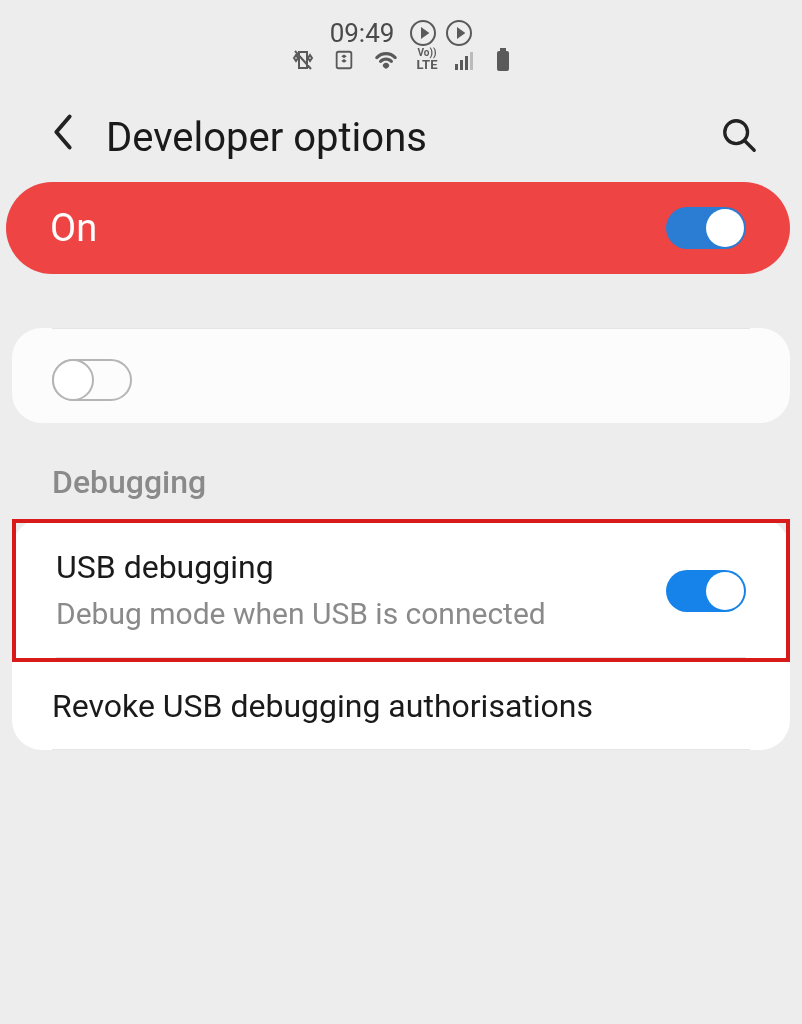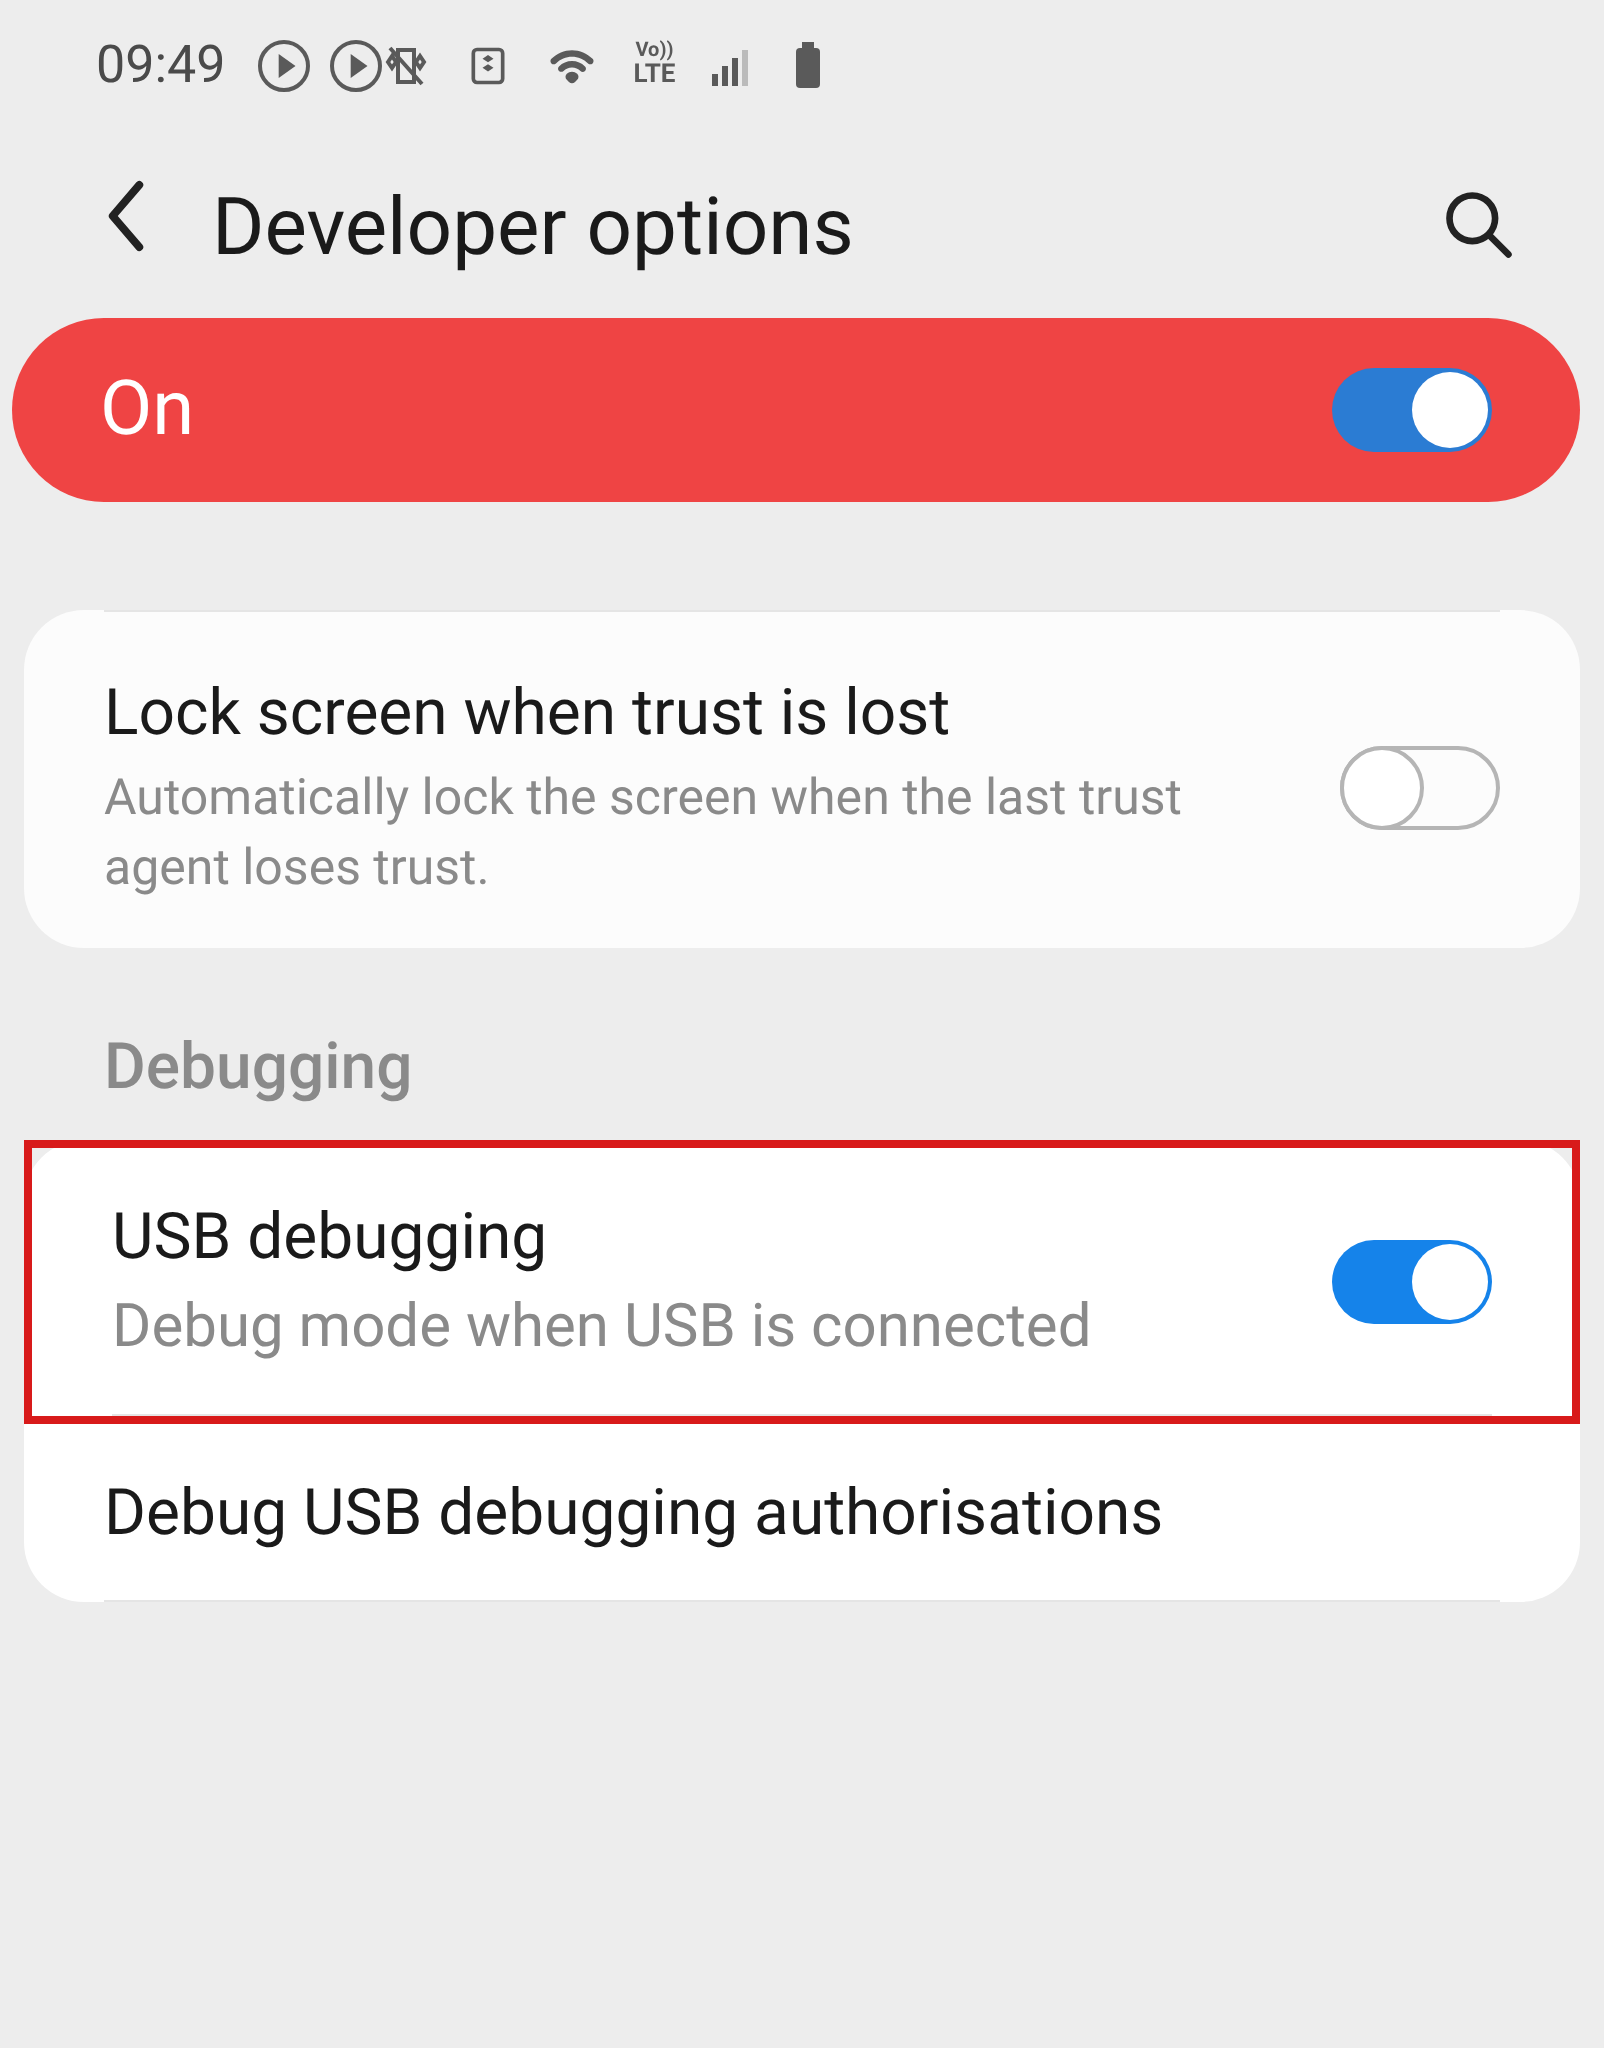--- a/index.html
+++ b/index.html
@@ -5,23 +5,25 @@
     * { margin: 0; padding: 0; box-sizing: border-box; }
     body {
       width: 802px;
       height: 1024px;
       background: #ededed;
       font-family: -apple-system, BlinkMacSystemFont, 'Segoe UI', Roboto, sans-serif;
       overflow: hidden;
     }
     .status-bar {
       display: flex;
+      justify-content: space-between;
       align-items: center;
       padding: 18px 48px 10px 48px;
       color: #5a5a5a;
+      flex-direction: column;
     }
     .status-left {
       display: flex;
       align-items: center;
       gap: 16px;
     }
     .status-time {
       font-size: 26px;
       font-weight: 400;
       color: #4a4a4a;
@@ -300,40 +302,36 @@
 </div>
 
 <div class="master-toggle">
   <span class="master-toggle-label">On</span>
   <span class="toggle on-blue"></span>
 </div>
 
 <div class="card">
   <div class="card-divider-top" style="margin-top:28px"></div>
   <div class="card-item">
-    <div class="card-item-text">
-      <div class="card-item-title">Lock screen when trust is lost</div>
-      <div class="card-item-desc">Automatically lock the screen when the last trust agent loses trust.</div>
-    </div>
     <span class="toggle off"></span>
   </div>
 </div>
 
 <div class="section-label">Debugging</div>
 
 <div class="card2">
   <div class="highlight-box">
     <div class="card2-item">
       <div class="card2-item-text">
         <div class="card2-item-title">USB debugging</div>
         <div class="card2-item-desc">Debug mode when USB is connected</div>
       </div>
       <span class="toggle-on"></span>
     </div>
     <div class="card2-divider"></div>
   </div>
   <div class="card2-item">
     <div class="card2-item-text">
-      <div class="card2-item-title">Debug USB debugging authorisations</div>
+      <div class="card2-item-title">Revoke USB debugging authorisations</div>
     </div>
   </div>
   <div class="card2-divider"></div>
 </div>
 
 </body></html>

